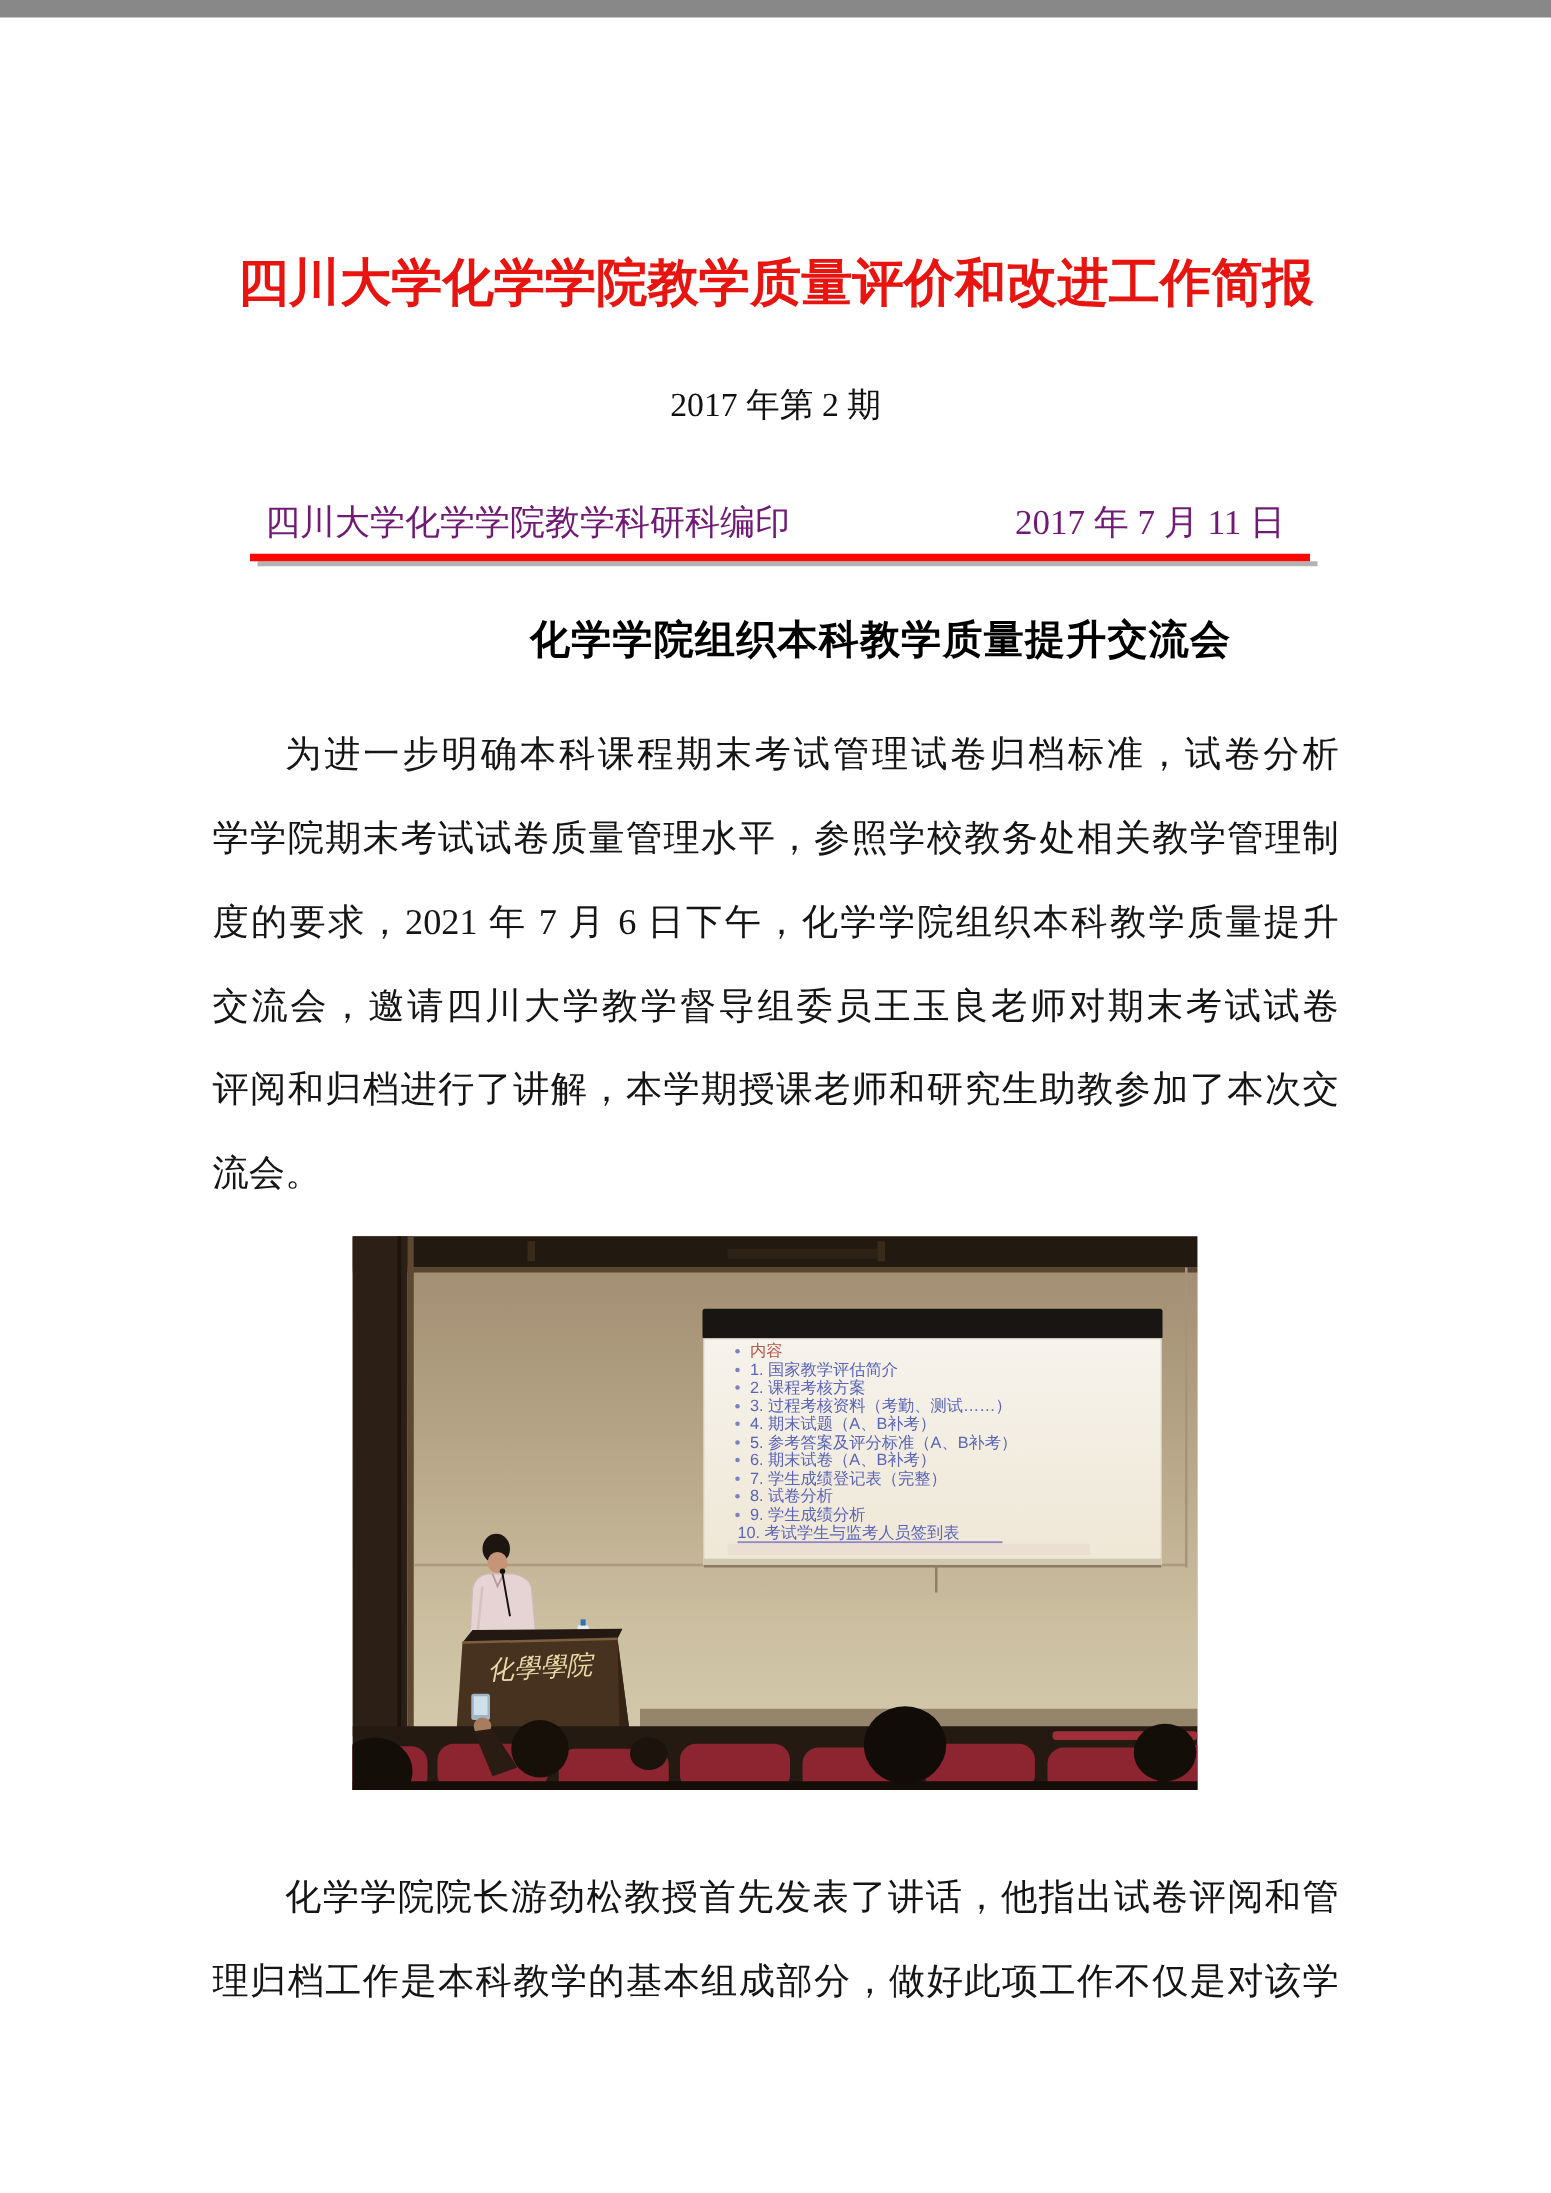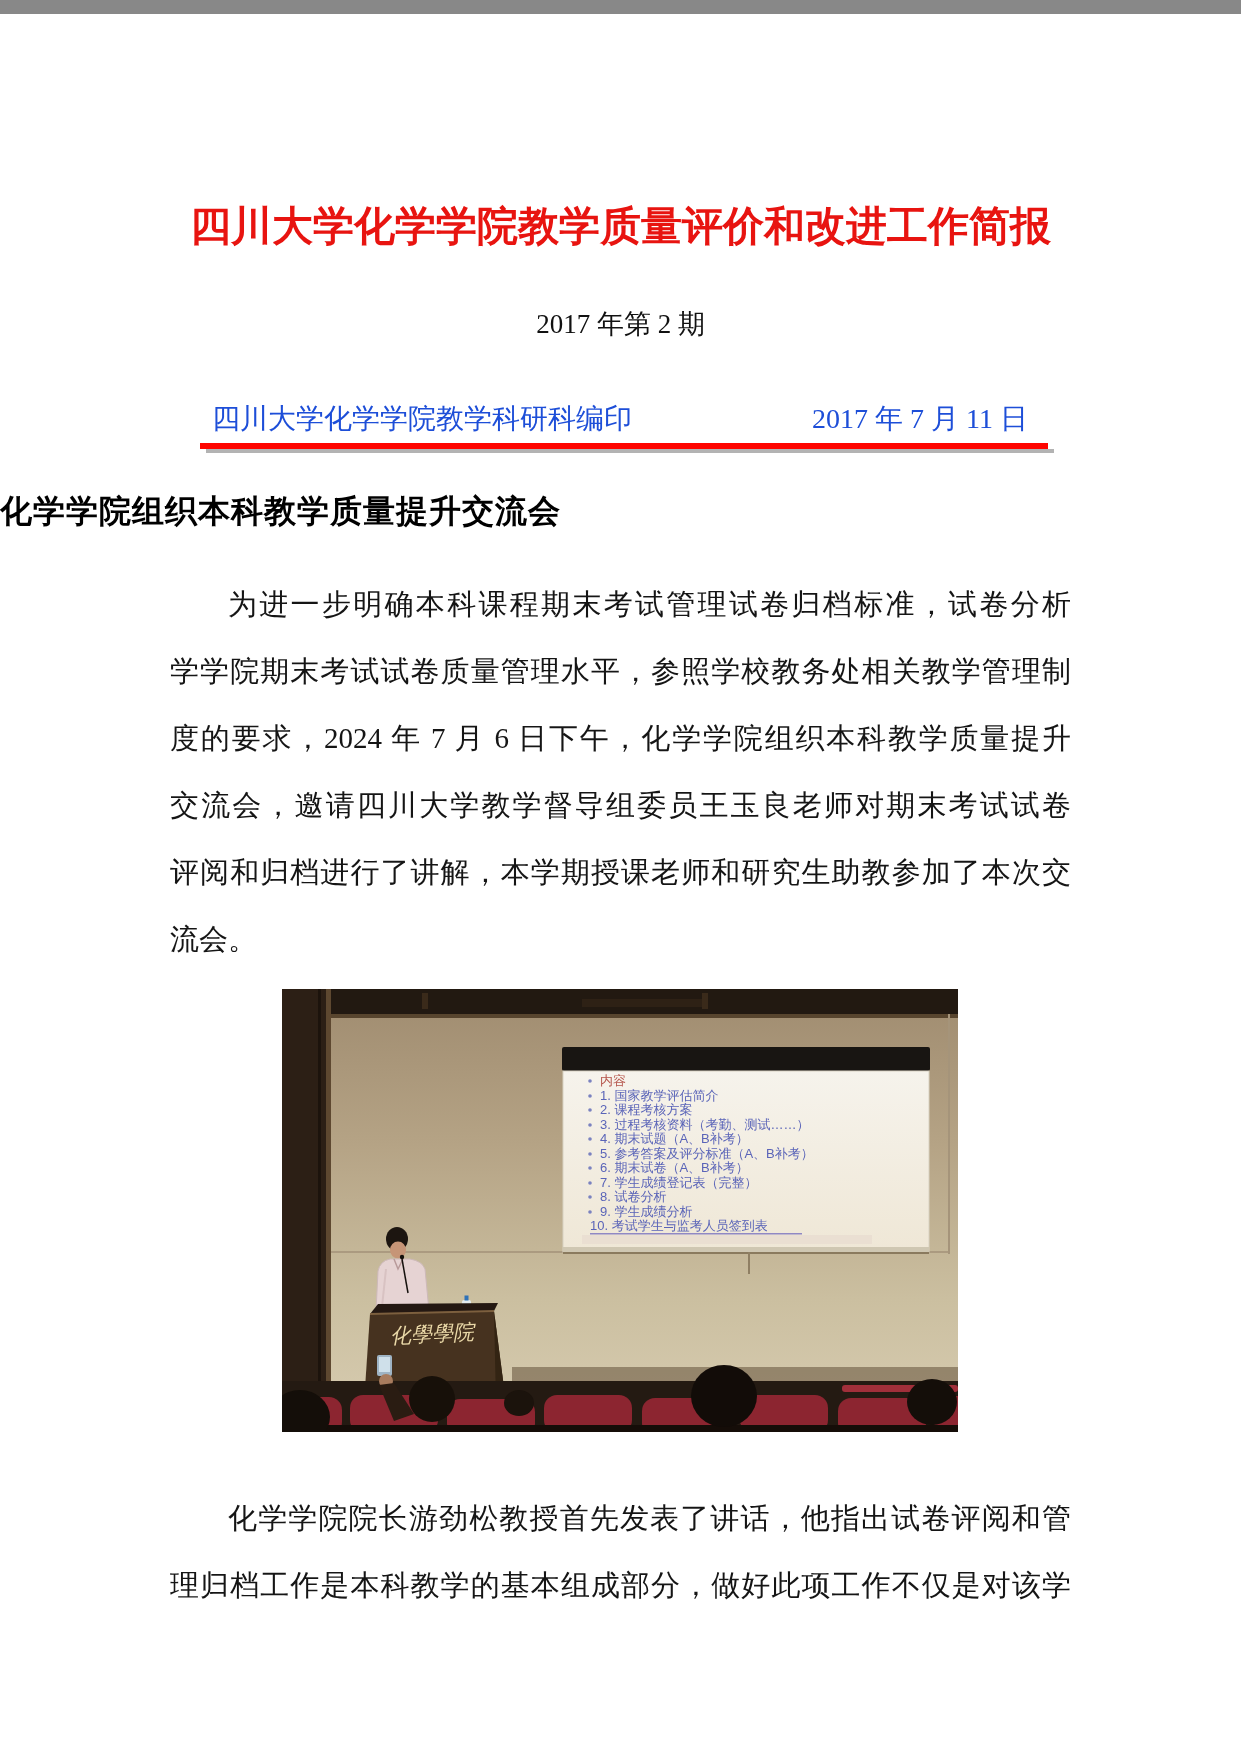--- a/index.html
+++ b/index.html
@@ -13,26 +13,26 @@
     font-family:"Liberation Sans","DejaVu Sans",sans-serif;
     font-weight:700;font-size:41px;line-height:48px;color:#e81410;letter-spacing:0px;
   }
   .issue{
     position:absolute;top:294px;left:0;width:1241px;text-align:center;
     font-size:27px;line-height:32px;color:#111;
   }
   .pub-row{
     position:absolute;top:388px;left:212px;width:816px;
     display:flex;justify-content:space-between;align-items:baseline;
-    font-size:28px;line-height:34px;color:#1d4ed8;
+    font-size:28px;line-height:34px;color:#701a75;
   }
   .rule-red{position:absolute;top:429px;left:200px;width:848px;height:6px;background:#fe0500;}
   .rule-shadow{position:absolute;top:435px;left:206px;width:848px;height:4px;background:#b3b3b3;}
   .article-heading{
-    position:absolute;top:479px;left:0;width:985px;text-align:left;
+    position:absolute;top:479px;left:0;width:985px;text-align:right;
     font-family:"Liberation Sans","DejaVu Sans",sans-serif;
     font-weight:700;font-size:32px;line-height:36px;letter-spacing:1px;color:#000;
   }
   .para{position:absolute;left:170px;width:901px;}
   .para1{top:557px;}
   .para2{top:1471px;}
   .body-line{
     height:67px;line-height:67px;font-size:29px;color:#151515;
     text-align:justify;text-align-last:justify;
     font-family:"Liberation Serif","DejaVu Serif",serif;
@@ -65,21 +65,21 @@
   </div>
 
   <div class="rule-shadow"></div>
   <div class="rule-red"></div>
 
   <div class="article-heading">化学学院组织本科教学质量提升交流会</div>
 
   <div class="para para1">
     <div class="body-line indent">为进一步明确本科课程期末考试管理试卷归档标准，试卷分析</div>
     <div class="body-line">学学院期末考试试卷质量管理水平，参照学校教务处相关教学管理制</div>
-    <div class="body-line">度的要求，2024 年 7 月 6 日下午，化学学院组织本科教学质量提升</div>
+    <div class="body-line">度的要求，2021 年 7 月 6 日下午，化学学院组织本科教学质量提升</div>
     <div class="body-line">交流会，邀请四川大学教学督导组委员王玉良老师对期末考试试卷</div>
     <div class="body-line">评阅和归档进行了讲解，本学期授课老师和研究生助教参加了本次交</div>
     <div class="body-line lastline">流会。</div>
   </div>
 
   <div class="photo">
     <svg width="676" height="443" viewBox="0 0 676 443" xmlns="http://www.w3.org/2000/svg">
       <defs>
         <linearGradient id="wall" x1="0" y1="0" x2="0" y2="1">
           <stop offset="0" stop-color="#9f8b6f"></stop>

